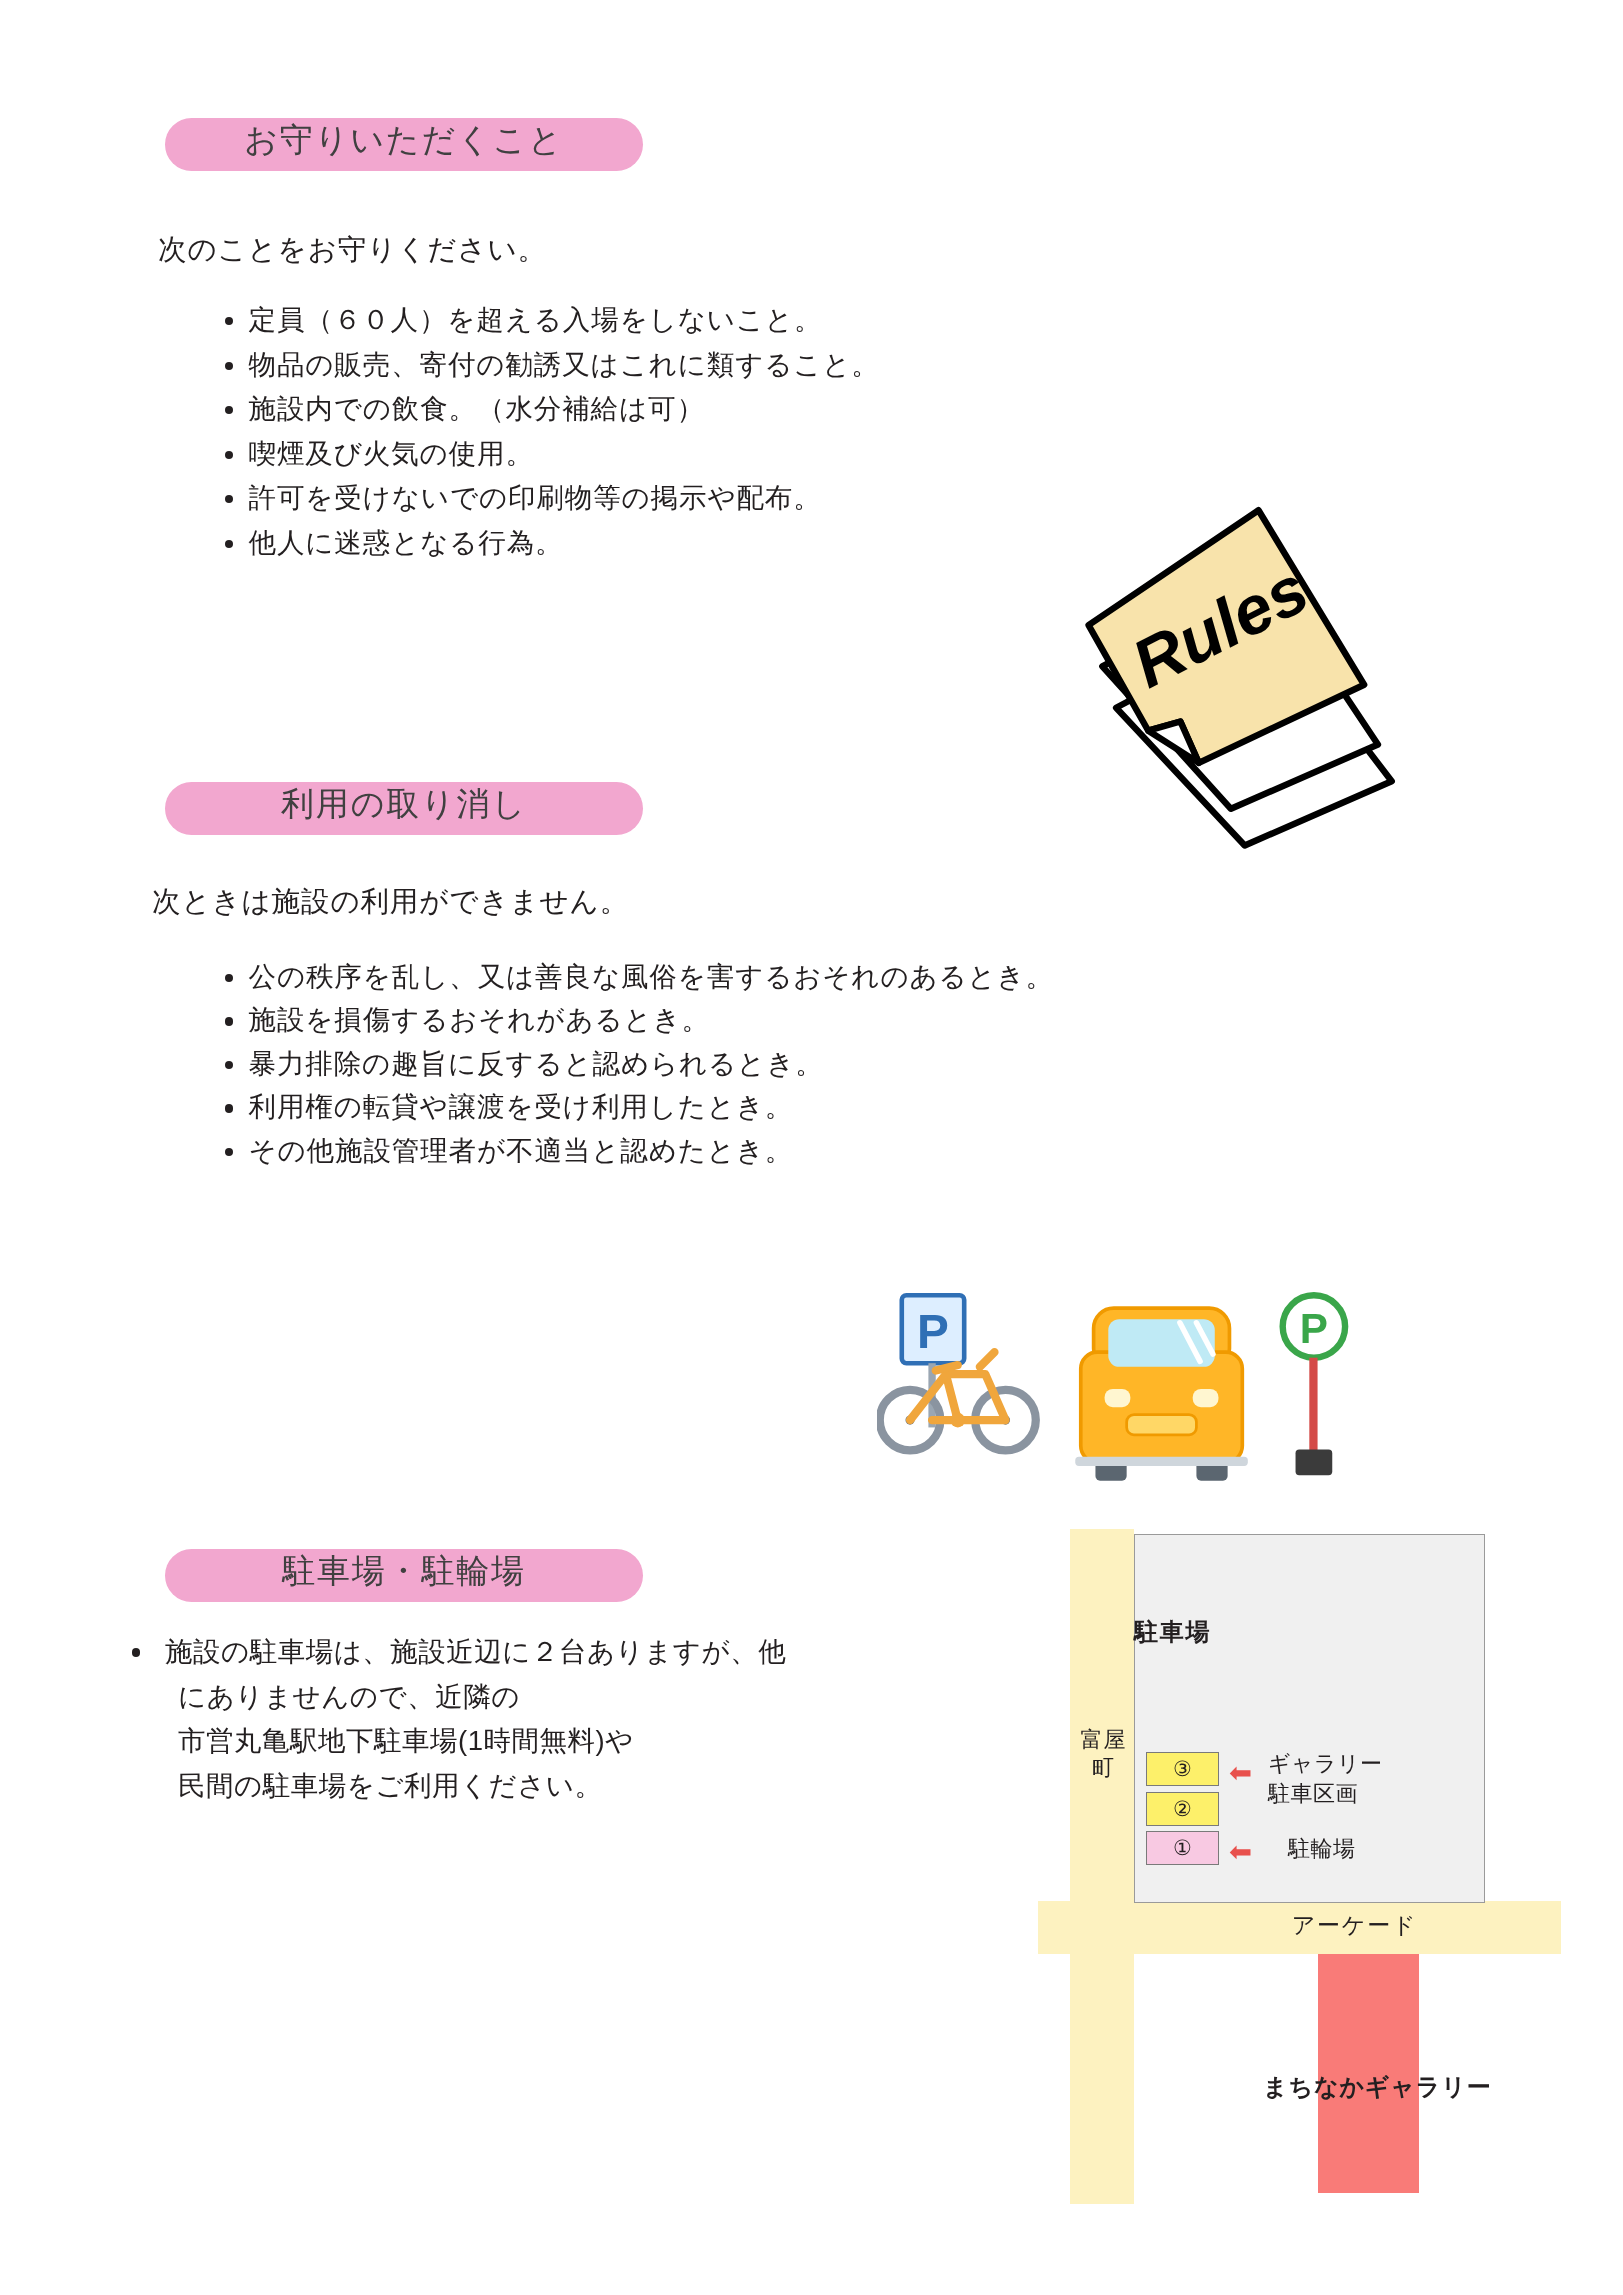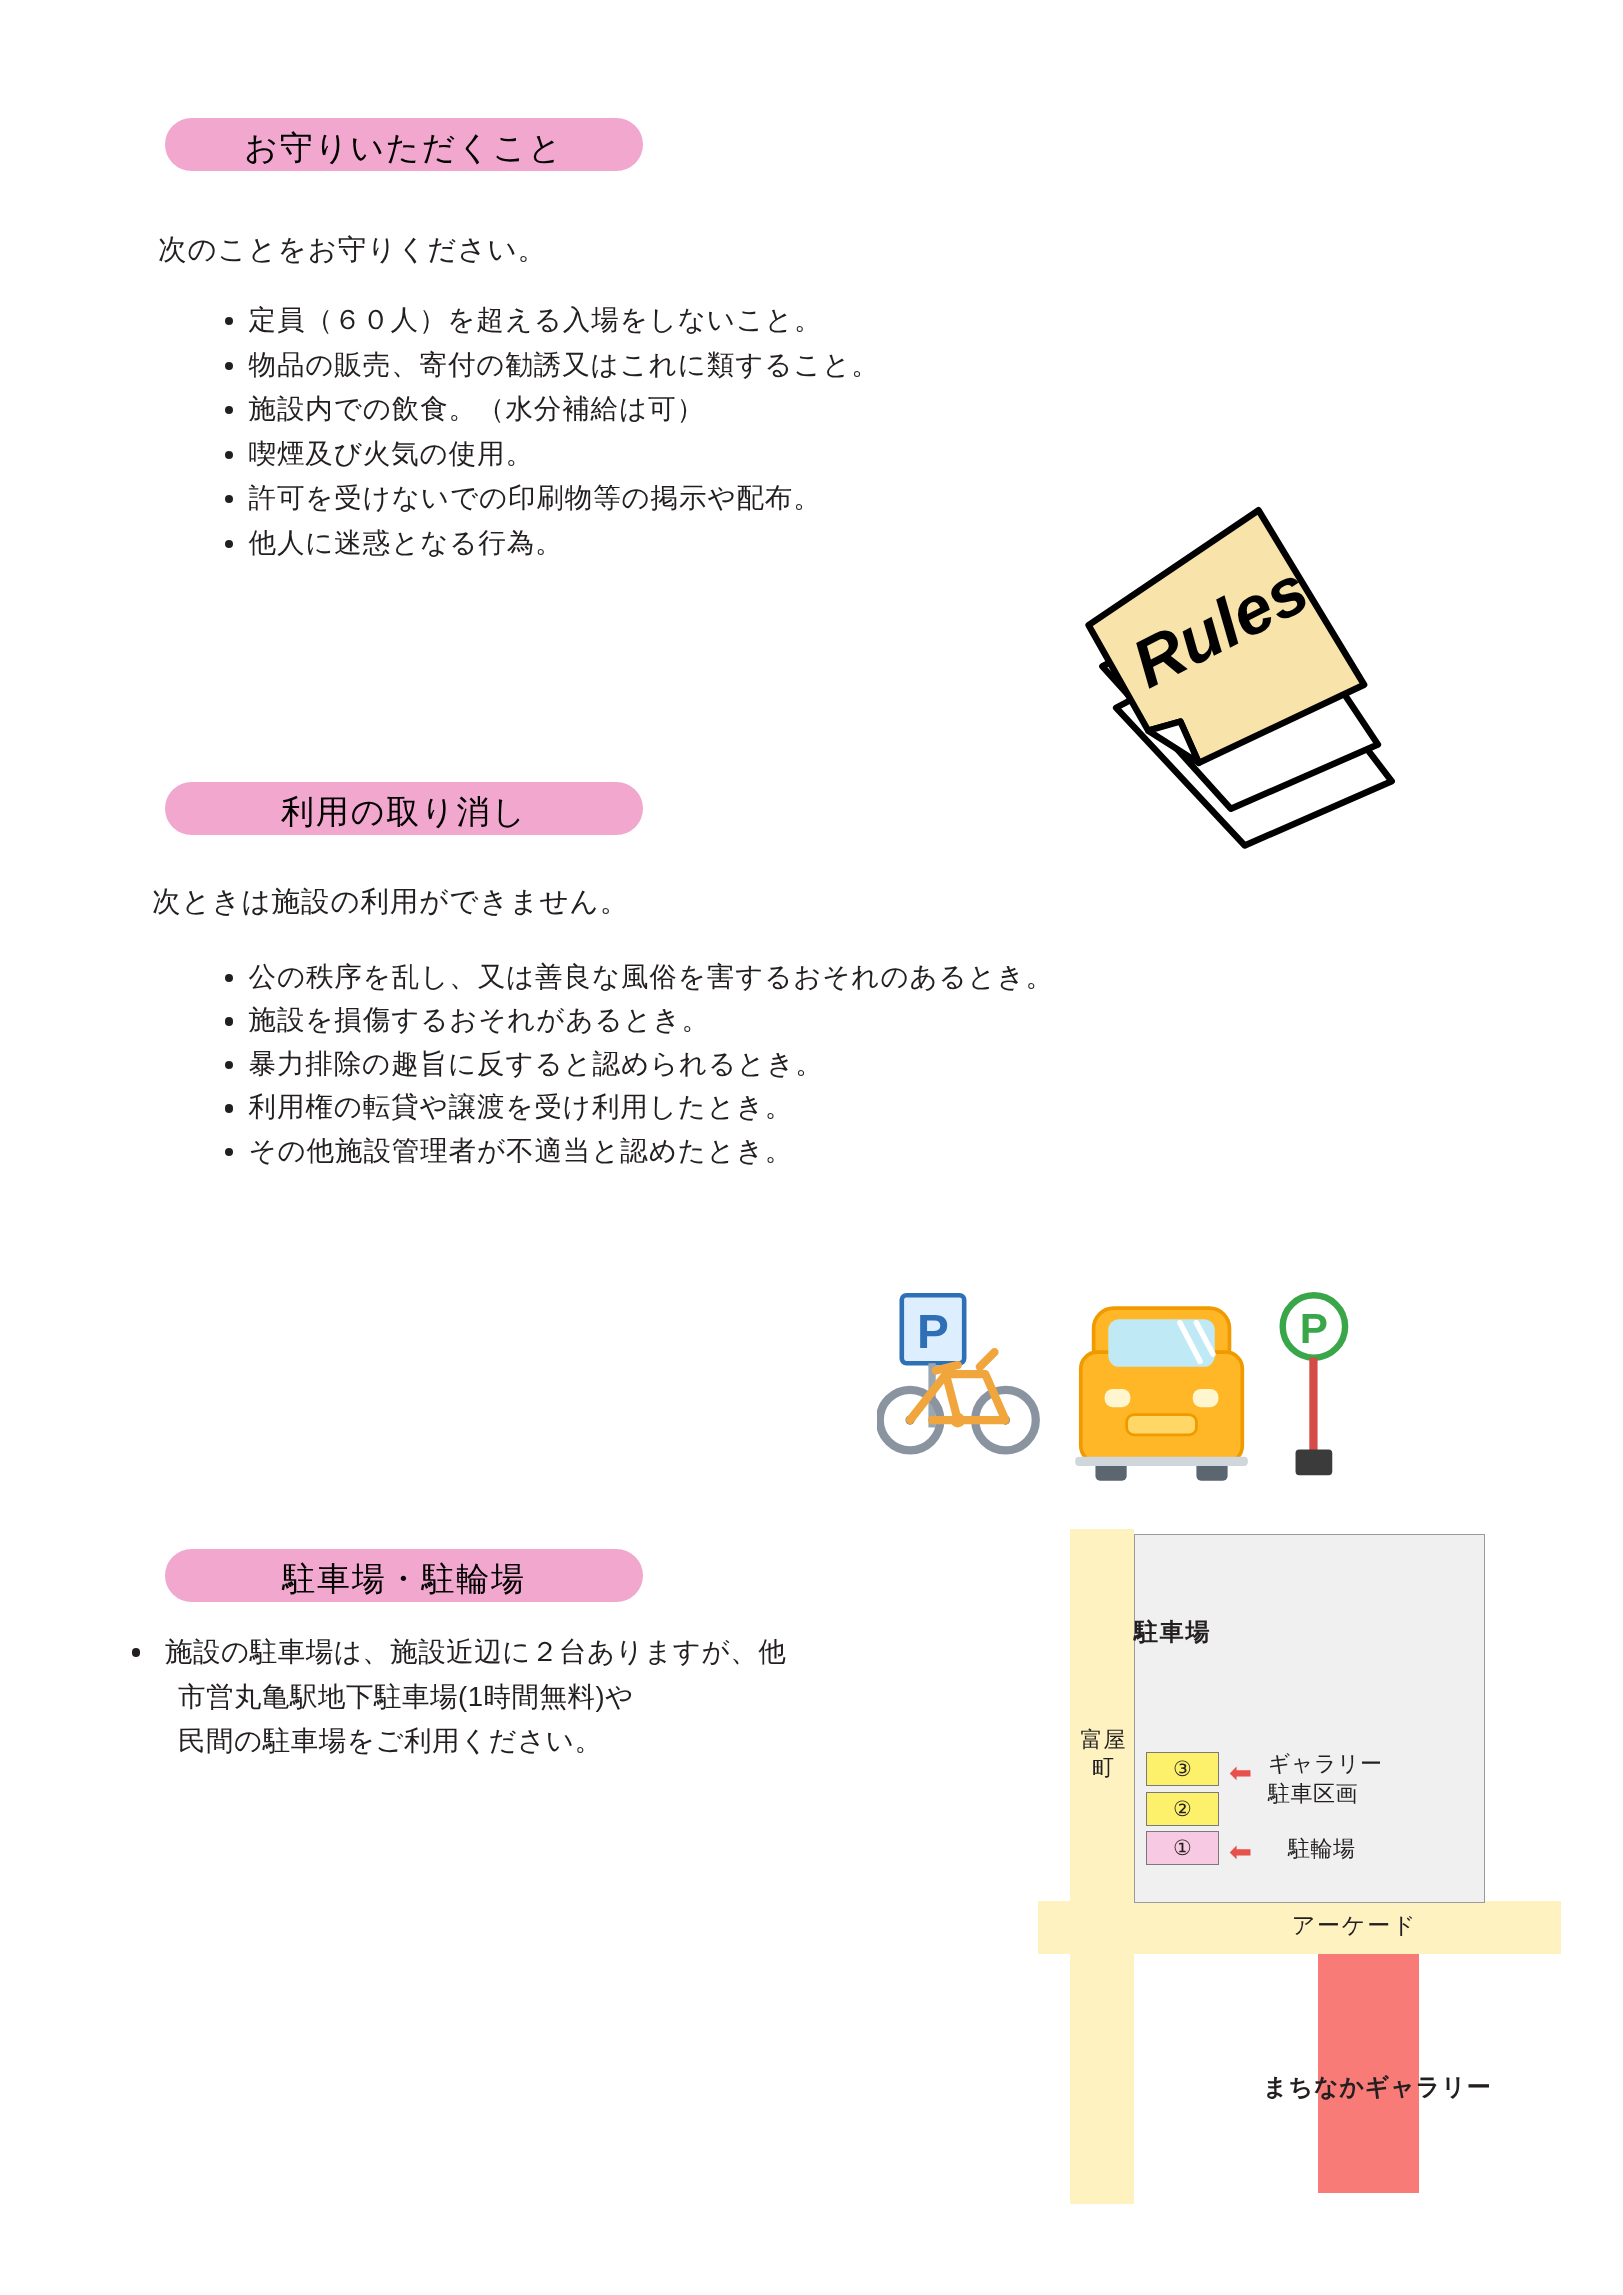--- a/index.html
+++ b/index.html
@@ -14,25 +14,25 @@
     font-family: "Liberation Sans", sans-serif;
     color: #231f20;
     overflow: hidden;
   }
 
   
   .pill {
     position: absolute;
     background: #f2a7cf;
     border-radius: 37px;
-    color: #000000;
+    color: #404040;
     font-size: 33px;
     letter-spacing: 1.8px;
     display: flex;
-    align-items: flex-end;
+    align-items: flex-start;
     justify-content: center;
     height: 53px;
   }
 
   .lead {
     position: absolute;
     font-size: 28.5px;
     color: #231f20;
     letter-spacing: 0.9px;
   }
@@ -323,20 +323,21 @@
   </svg>
 </div>
 
 <div class="pill" style="left:165px; top:1524px; width:478px;margin-top:25px;">
   <span>駐車場・駐輪場</span>
 </div>
 
 <div class="park-list">
   <div class="park-item">
     <span class="ln">施設の駐車場は、施設近辺に２台ありますが、他</span>
+    <span class="ind">にありませんので、近隣の</span>
     <span class="ind">市営丸亀駅地下駐車場(1時間無料)や</span>
     <span class="ind">民間の駐車場をご利用ください。</span>
   </div>
 </div>
 
 <div class="map">
   <div class="road-v"></div>
   <div class="road-h"></div>
   <div class="lot"></div>
   <div class="lot-label">駐車場</div>

